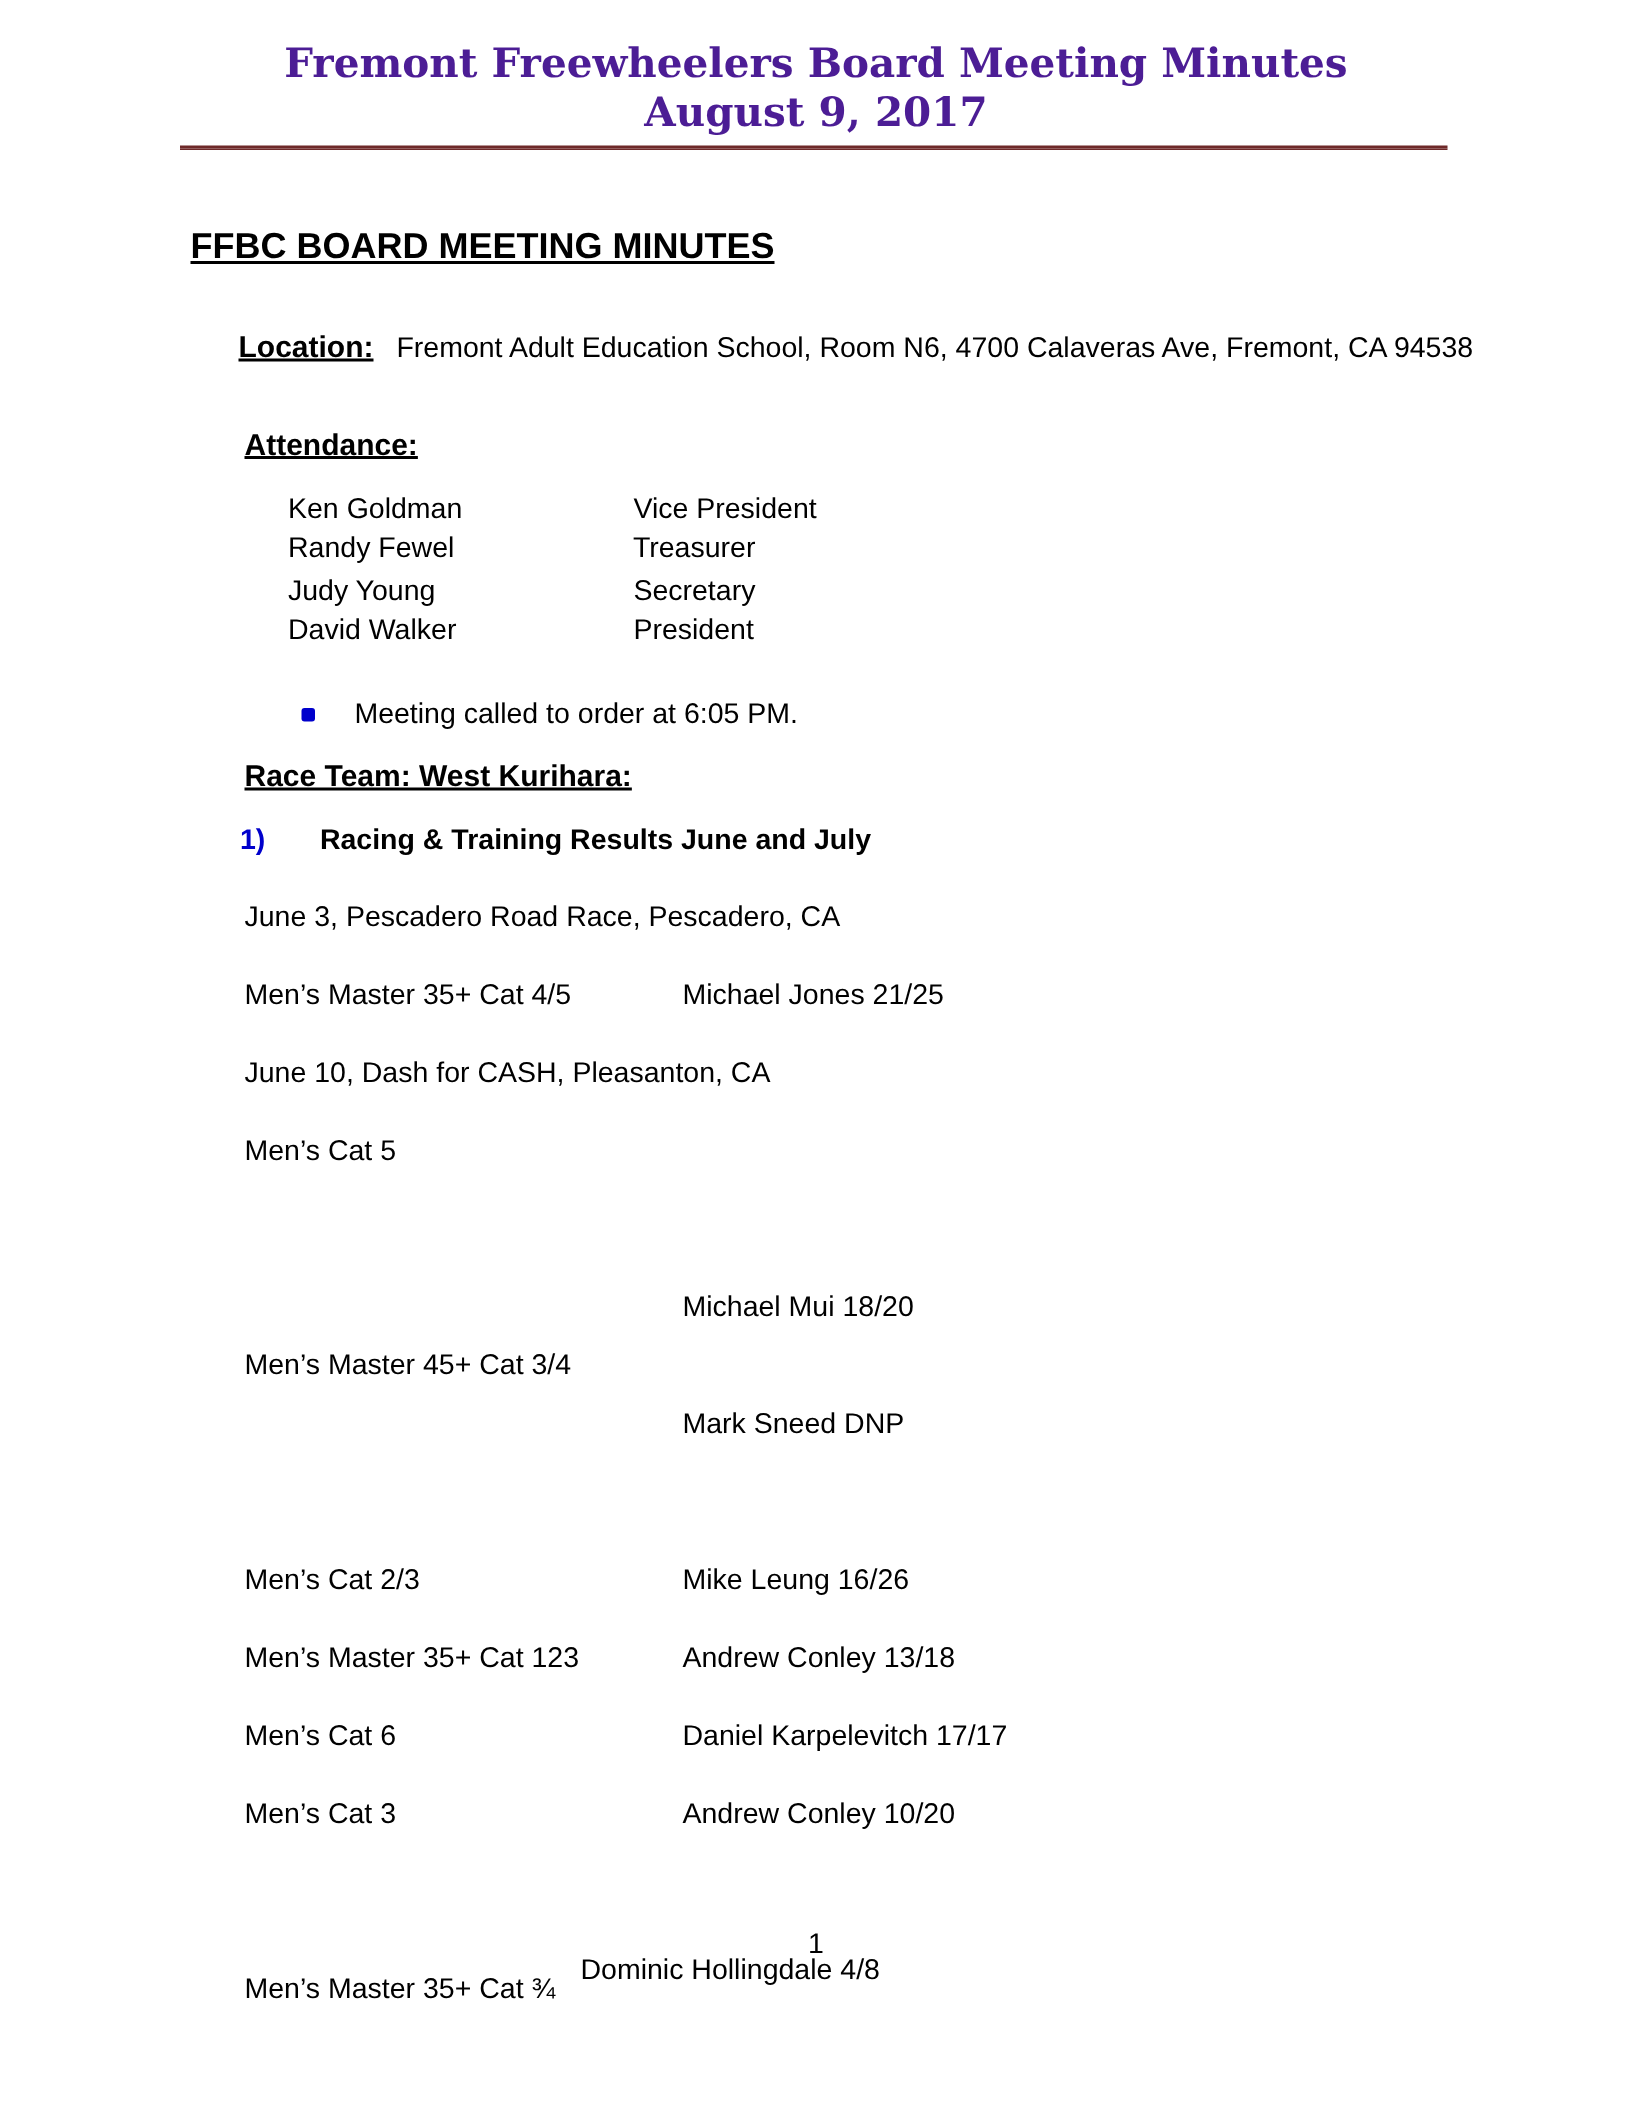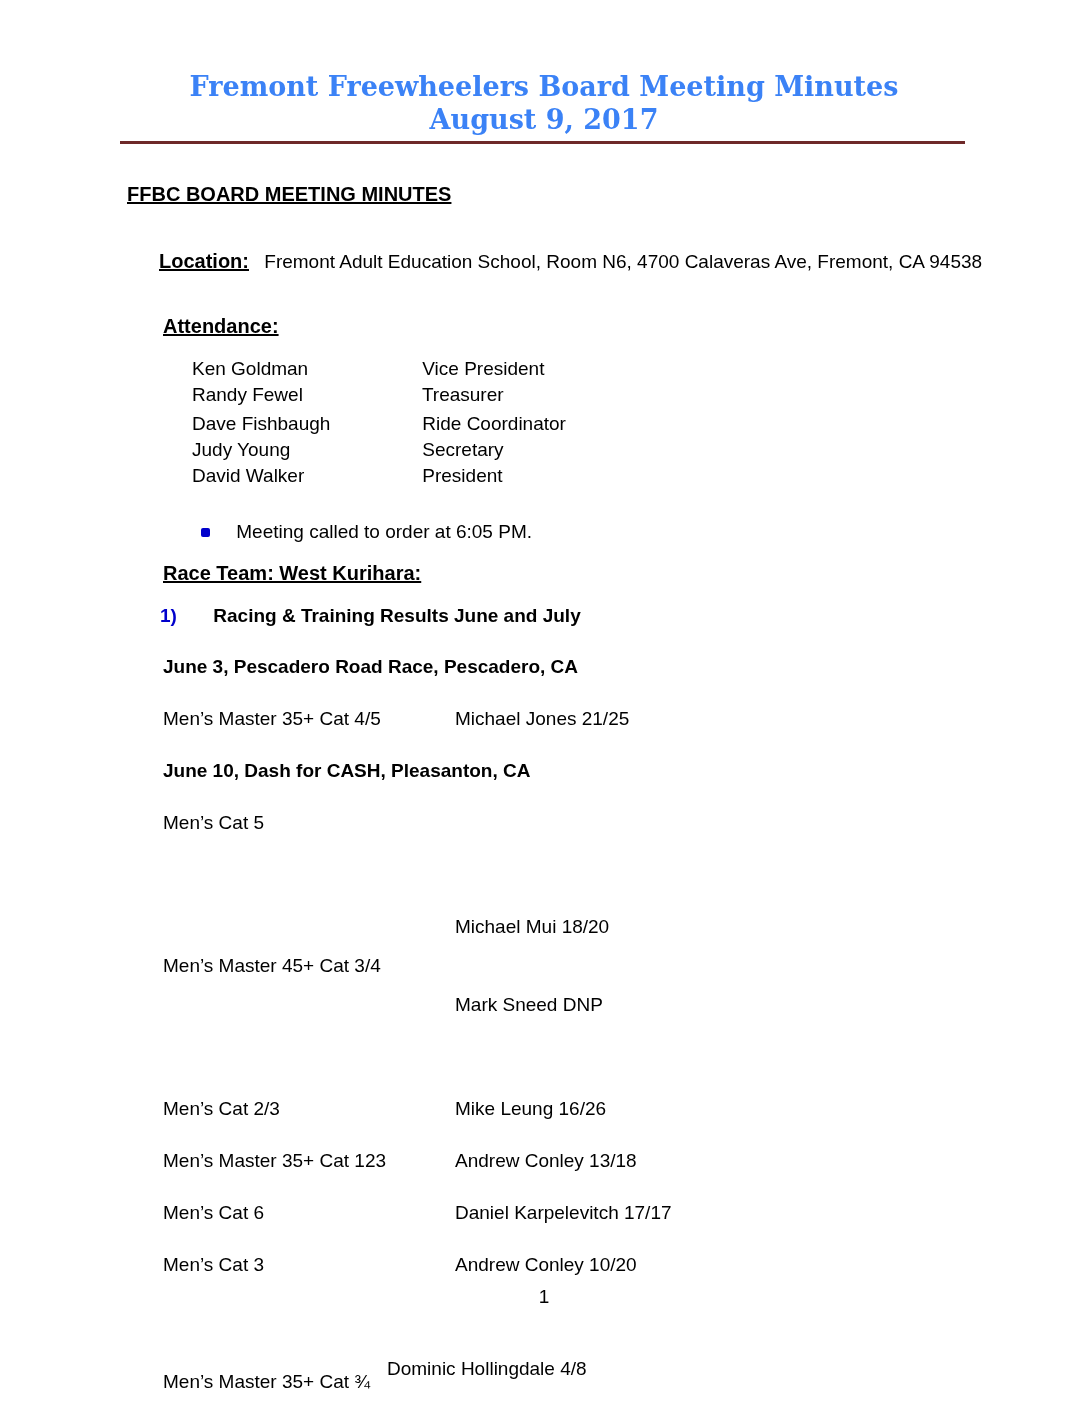--- a/index.html
+++ b/index.html
@@ -9,39 +9,39 @@
     width: 1088px;
     height: 1408px;
     background: #ffffff;
     color: #000000;
     font-family: "Liberation Sans", sans-serif;
     font-size: 19px;
     overflow: hidden;
   }
   
   .title-block {
-    padding-top: 70px;
+    padding-top: 26px;
     text-align: center;
     font-family: "DejaVu Serif", serif;
     font-weight: bold;
     font-size: 27px;
     line-height: 33px;
-    color: #3b82f6;
+    color: #4c1d95;
   }
   .rule {
     width: 845px;
     margin: 5px 0 0 120px;
     height: 3px;
     border-top: 2px solid #6e2929;
     border-bottom: 1px solid #6e2929;
   }
   
   .h-main {
-    margin: 38px 0 0 127px;
-    font-size: 20px;
+    margin: 53px 0 0 127px;
+    font-size: 24px;
     font-weight: bold;
     text-decoration: underline;
     line-height: 24px;
   }
   .location-line { margin: 43px 0 0 127px; line-height: 24px; }
   .h-label {
     font-size: 20px;
     font-weight: bold;
     text-decoration: underline;
     margin-left: 32px;
@@ -72,21 +72,21 @@
     border-radius: 2px;
     margin-right: 21px;
     vertical-align: 1px;
   }
   
   .numbered-item { margin: 19px 0 0 160px; line-height: 24px; font-weight: bold; }
   .num { display: inline-block; width: 48px; color: #0000cc; }
   
   .results { margin: 26px 0 0 163px; }
   .results > div { margin-bottom: 26px; line-height: 26px; }
-  .event { font-weight: bold; }
+  .event { font-weight: normal; }
   .result-row { display: flex; align-items: center; }
   .cat { flex: 0 0 292px; }
   .result-row.narrow .cat { flex: 0 0 224px; }
   .riders { flex: 1; white-space: pre-wrap; }
   sup { font-size: 12px; vertical-align: 6px; line-height: 0; }
   
   .page-number {
     position: absolute;
     top: 1286px;
     left: 0; right: 0;
@@ -117,24 +117,20 @@
   <div class="attendance-list">
     <div class="attendance-row">
       <span class="att-name">Ken Goldman</span>
       <span class="att-role">Vice President</span>
     </div>
     <div class="attendance-row">
       <span class="att-name">Randy Fewel</span>
       <span class="att-role">Treasurer</span>
     </div>
     <div class="attendance-row">
-      <span class="att-name">Dave Fishbaugh</span>
-      <span class="att-role">Ride Coordinator</span>
-    </div>
-    <div class="attendance-row">
       <span class="att-name">Judy Young</span>
       <span class="att-role">Secretary</span>
     </div>
     <div class="attendance-row">
       <span class="att-name">David Walker</span>
       <span class="att-role">President</span>
     </div>
   </div>
 
 

